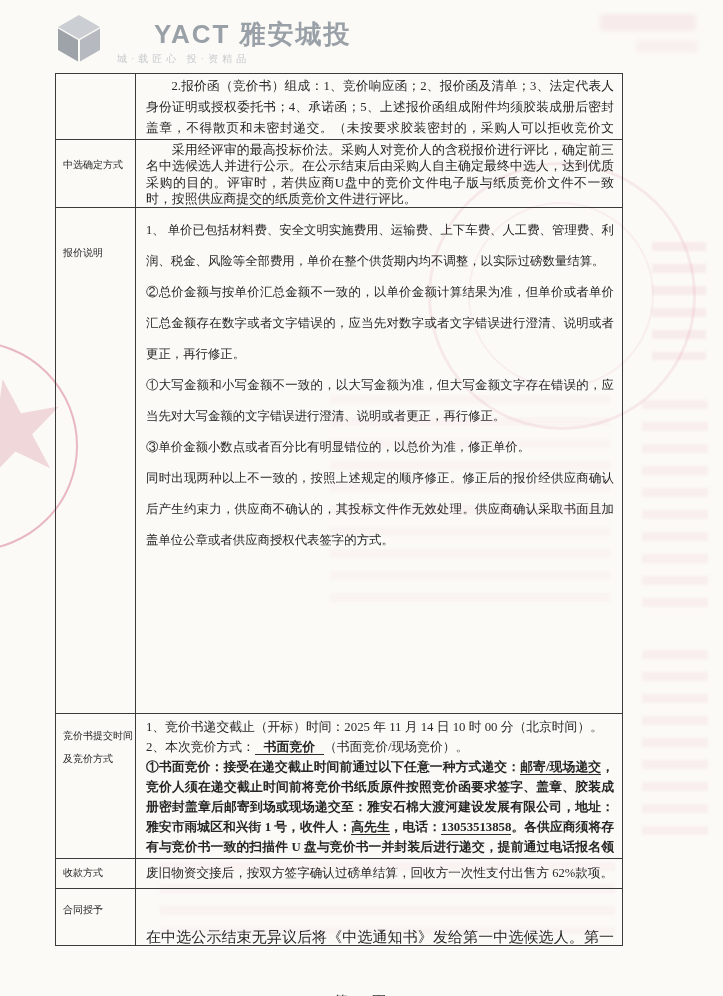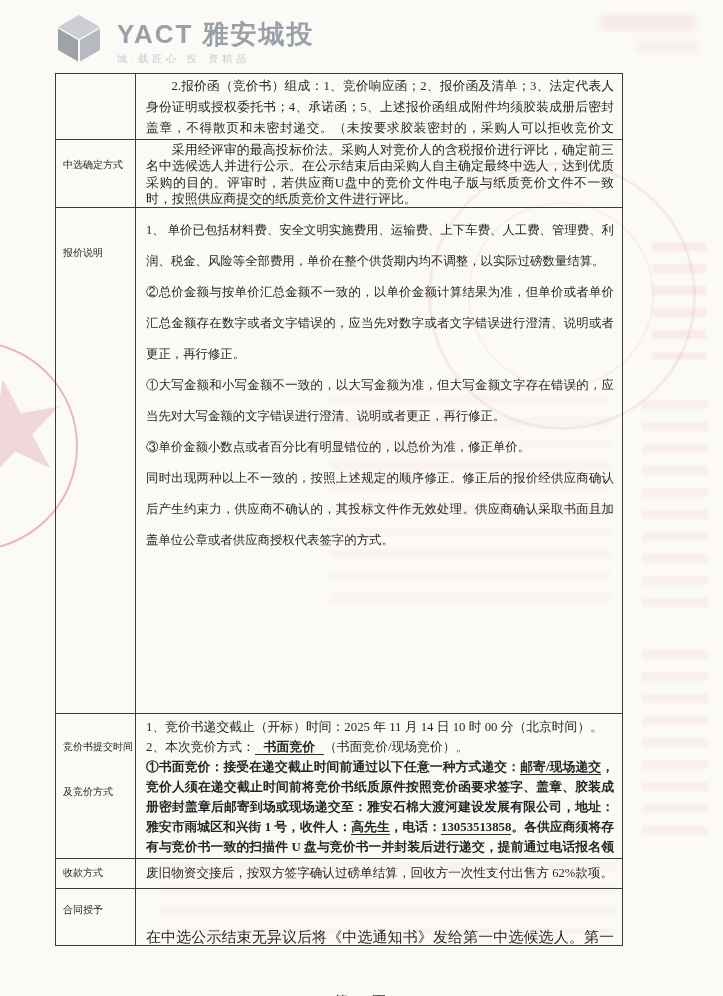--- a/index.html
+++ b/index.html
@@ -7,21 +7,21 @@
     position:relative; width:723px; height:996px; margin:0 auto;
     background:#fbfaf6; overflow:hidden;
     font-family:"Liberation Serif","DejaVu Serif",serif;
     color:#262626;
   }
   
   .header{position:absolute; left:56px; top:13px; display:flex; gap:15px; align-items:flex-start;}
   .cube{display:block; opacity:.85;}
   .logo-main{
     font-family:"Liberation Sans","DejaVu Sans",sans-serif;
-    font-size:26px; font-weight:bold; letter-spacing:2px; color:#9aa0a7; margin-top:4px;
+    font-size:26px; font-weight:bold; letter-spacing:2px; color:#9aa0a7; margin-top:4px;margin-left:37px;
   }
   .logo-tag{
     font-family:Liberation Serif, serif;
     font-size:10px; letter-spacing:4px; color:#c7cace; 
   }
   
   .doc-table{
     position:absolute; left:55px; top:73px; width:568px;
     border:1.6px solid #3a3a3a; box-sizing:border-box; background:transparent;
   }
@@ -38,21 +38,21 @@
   .b{font-weight:700;}
   .u{border-bottom:1.3px solid #2e2e2e;}
   .upad{padding:0 9px; font-weight:700;}
   
   .r1{height:66px;} .r1 .con{font-size:12.7px; line-height:21px; padding-top:2px;}
   .r2{height:68px;} .r2 .con{font-size:12.9px; line-height:16.4px; padding-top:2px;}
                     .r2 .lab{line-height:33px; padding-top:8px;}
   .r3{height:506px;} .r3 .con{font-size:12.4px; line-height:31px; padding-top:7px;}
                      .r3 .lab{padding-top:38px;}
   .r4{height:145px;} .r4 .con{font-size:12.8px; line-height:20px; padding-top:3px;}
-                     .r4 .lab{line-height:45px; padding-top:10px;}
+                     .r4 .lab{line-height:23px; padding-top:10px;}
   .r5{height:30px;}  .r5 .con{font-size:12.6px; line-height:28px; white-space:nowrap; padding-top:0;}
                      .r5 .lab{line-height:28px; padding-top:0;}
   .r6{height:56px;}  .r6 .con{font-size:15px; line-height:27.5px; padding-top:1px;margin-top:34px;}
                      .r6 .lab{line-height:27px; padding-top:7px;}
   
   .footer{position:absolute; left:0; top:992px; width:100%; text-align:center;
           font-size:13px; letter-spacing:3px; color:#3c3c3c;}
   
   .seal-ring{
     position:absolute; left:-132px; top:341px; width:206px; height:206px;

